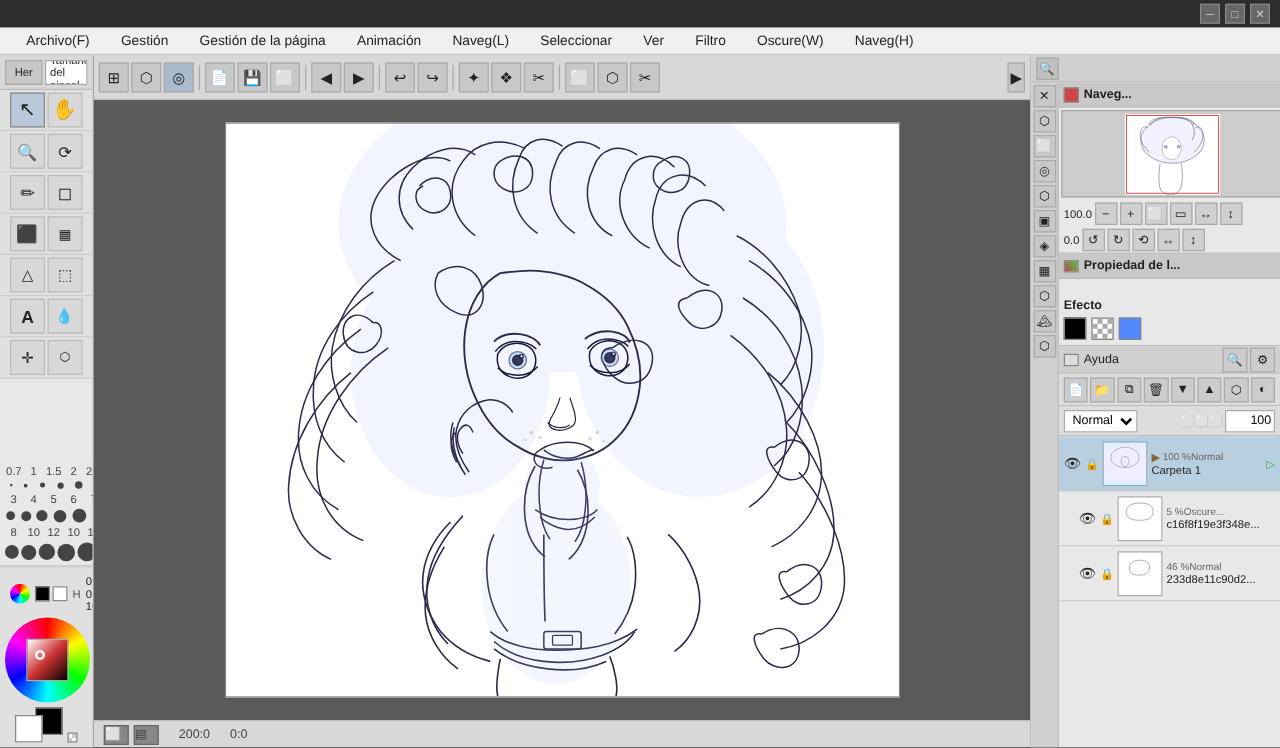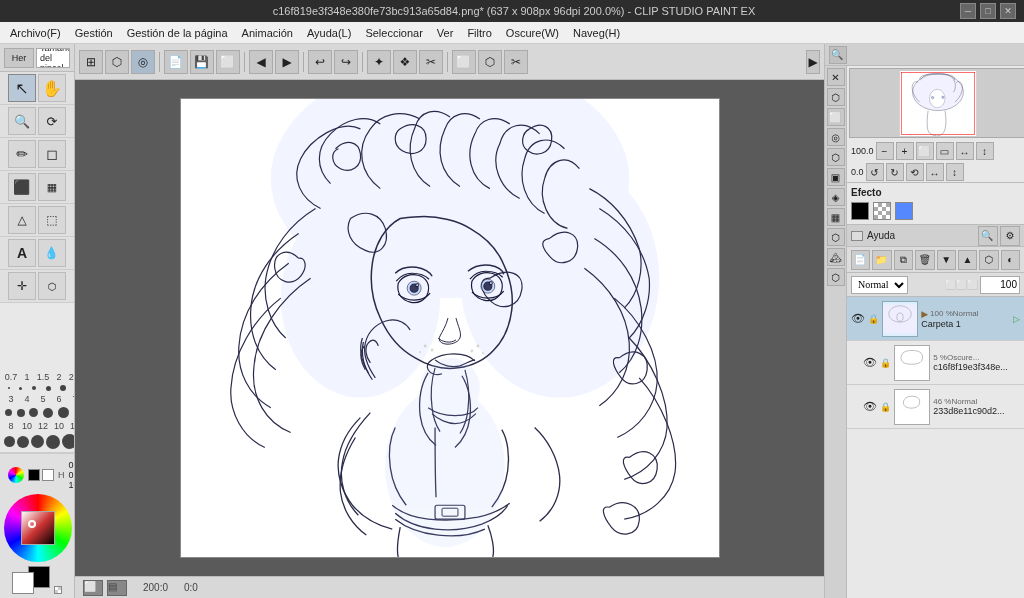--- a/index.html
+++ b/index.html
@@ -6,21 +6,21 @@
     body { width: 1024px; height: 598px; overflow: hidden; background: #4a4a4a; font-family: 'Arial', sans-serif; font-size: 11px; color: #222; user-select: none; }
 
     
     #titlebar { width: 100%; height: 22px; background: #2d2d2d; display: flex; align-items: center; justify-content: space-between; padding: 0 8px; color: #ccc; font-size: 11px; }
     #titlebar .title { flex: 1; text-align: center; font-size: 11px; color: #ccc; }
     #titlebar .win-controls { display: flex; gap: 4px; }
     .win-btn { width: 16px; height: 16px; background: #666; border: 1px solid #888; display: flex; align-items: center; justify-content: center; font-size: 9px; color: #ccc; cursor: pointer; }
 
     
     #menubar { width: 100%; height: 22px; background: #f0f0f0; display: flex; align-items: center; padding: 0 4px; gap: 2px; border-bottom: 1px solid #ccc; }
-    .menu-item { padding: 2px 6px; font-size: 11px; cursor: pointer; white-space: nowrap; }
+    .menu-item { padding: 2px 6px; font-size: 11px; cursor: pointer; white-space: nowrap; margin-left: 11px; }
 
     
     #main { display: flex; width: 100%; height: calc(598px - 22px - 22px); }
 
     
     #left-panel { width: 75px; background: #e8e8e8; border-right: 1px solid #bbb; display: flex; flex-direction: column; overflow: hidden; }
 
     
     #tool-area { display: flex; flex-direction: column; flex: 1; overflow: hidden; }
 
@@ -52,21 +52,21 @@
     #right-panel { width: 200px; background: #e8e8e8; border-left: 1px solid #bbb; display: flex; flex-direction: column; }
     #nav-preview { width: 100%; height: 80px; background: #ccc; border: 1px solid #aaa; display: flex; align-items: center; justify-content: center; overflow: hidden; }
     .nav-btn { width: 18px; height: 18px; background: #d0d0d0; border: 1px solid #aaa; display: flex; align-items: center; justify-content: center; cursor: pointer; font-size: 10px; }
 
     
     #layers { flex: 1; display: flex; flex-direction: column; overflow: hidden; }
     #layers-header { height: 22px; background: #d0d0d0; border-bottom: 1px solid #bbb; display: flex; align-items: center; padding: 0 4px; gap: 4px; font-size: 10px; }
     #layers-toolbar { height: 26px; background: #ddd; border-bottom: 1px solid #bbb; display: flex; align-items: center; padding: 0 4px; gap: 2px; }
     .layer-tool-btn { width: 20px; height: 20px; background: #ccc; border: 1px solid #aaa; display: flex; align-items: center; justify-content: center; cursor: pointer; font-size: 10px; }
     #blend-mode-row { height: 24px; background: #ddd; border-bottom: 1px solid #bbb; display: flex; align-items: center; padding: 0 4px; gap: 4px; font-size: 10px; }
-    .blend-select { height: 18px; font-size: 10px; background: #fff; border: 1px solid #aaa; padding: 0 2px; font-family: Liberation Serif, serif; }
+    .blend-select { height: 18px; font-size: 10px; background: #fff; border: 1px solid #aaa; padding: 0 2px; }
     .opacity-input { width: 40px; height: 18px; font-size: 10px; background: #fff; border: 1px solid #aaa; padding: 0 2px; text-align: right; }
     #layers-list { flex: 1; overflow-y: auto; background: #e8e8e8; }
     .layer-item { height: 44px; border-bottom: 1px solid #ccc; display: flex; align-items: center; padding: 2px 4px; gap: 3px; cursor: pointer; }
     .layer-item.active { background: #b8cfe0; }
     .layer-thumb { width: 36px; height: 36px; background: #fff; border: 1px solid #aaa; flex-shrink: 0; overflow: hidden; display: flex; align-items: center; justify-content: center; }
     .layer-info { flex: 1; min-width: 0; font-size: 9px; }
     .layer-name { font-size: 9px; white-space: nowrap; overflow: hidden; text-overflow: ellipsis; }
     .layer-mode { font-size: 8px; color: #666; }
 
     
@@ -80,34 +80,33 @@
     ::-webkit-scrollbar-thumb { background: #aaa; border-radius: 4px; }
 
     
     #sketch-canvas { width: 100%; height: 100%; }
   </style>
 </head>
 <body>
 
 <div id="titlebar">
   <span style="width:60px"></span>
-  <span class="title">c16f819e3f348e380fe73bc913a65d84.png* (637 x 908px 96dpi 200.0%) - CLIP STUDIO PAINT EX</span>
   <div class="win-controls">
     <div class="win-btn">─</div>
     <div class="win-btn">□</div>
     <div class="win-btn">✕</div>
   </div>
 </div>
 
 <div id="menubar">
   <div class="menu-item">Archivo(F)</div>
   <div class="menu-item">Gestión</div>
   <div class="menu-item">Gestión de la página</div>
   <div class="menu-item">Animación</div>
-  <div class="menu-item">Ayuda(L)</div>
+  <div class="menu-item">Naveg(L)</div>
   <div class="menu-item">Seleccionar</div>
   <div class="menu-item">Ver</div>
   <div class="menu-item">Filtro</div>
   <div class="menu-item">Oscure(W)</div>
   <div class="menu-item">Naveg(H)</div>
 </div>
 
 <div id="main">
 
   <div id="left-panel">
@@ -425,20 +424,24 @@
         <div style="width:18px;height:18px;background:#c8c8c8;border:1px solid #aaa;display:flex;align-items:center;justify-content:center;font-size:10px;">◈</div>
         <div style="width:18px;height:18px;background:#c8c8c8;border:1px solid #aaa;display:flex;align-items:center;justify-content:center;font-size:10px;">▦</div>
         <div style="width:18px;height:18px;background:#c8c8c8;border:1px solid #aaa;display:flex;align-items:center;justify-content:center;font-size:10px;">⬡</div>
         <div style="width:18px;height:18px;background:#c8c8c8;border:1px solid #aaa;display:flex;align-items:center;justify-content:center;font-size:10px;">🏔</div>
         <div style="width:18px;height:18px;background:#c8c8c8;border:1px solid #aaa;display:flex;align-items:center;justify-content:center;font-size:10px;">⬡</div>
       </div>
 
       <div style="flex:1;display:flex;flex-direction:column;overflow:hidden;">
 
         <div>
+          <div class="right-section-header">
+            <span style="width:12px;height:12px;background:#cc4444;display:inline-block;border:1px solid #888;"></span>
+            <span>Naveg...</span>
+          </div>
           <div id="nav-preview" style="height:70px;background:#ccc;border:1px solid #aaa;margin:2px;overflow:hidden;display:flex;align-items:center;justify-content:center;">
 
             <svg width="90" height="65" viewBox="0 0 540 460">
               <rect width="540" height="460" fill="white"></rect>
               <g stroke="#2a2a4a" stroke-width="3" fill="none" opacity="0.8">
                 <ellipse cx="270" cy="150" rx="180" ry="130" fill="#eeeeff"></ellipse>
                 <ellipse cx="265" cy="195" rx="55" ry="65" fill="white" stroke="#2a2a4a" stroke-width="2"></ellipse>
                 <circle cx="232" cy="188" r="8" fill="#aaccff"></circle>
                 <circle cx="305" cy="186" r="8" fill="#aaccff"></circle>
 
@@ -468,22 +471,26 @@
             <span>0.0</span>
             <div class="nav-btn">↺</div>
             <div class="nav-btn">↻</div>
             <div class="nav-btn">⟲</div>
             <div class="nav-btn">↔</div>
             <div class="nav-btn">↕</div>
           </div>
         </div>
 
         <div style="border-top:1px solid #bbb;">
+          <div class="right-section-header">
+            <span style="width:12px;height:10px;background:linear-gradient(45deg,#cc4444,#44cc44);display:inline-block;border:1px solid #888;"></span>
+            <span>Propiedad de l...</span>
+          </div>
           <div style="padding:4px;">
-            <div style="font-size:10px;margin-bottom:4px;font-weight:bold;">Efecto</div>
+            <div style="font-size:10px;margin-bottom:4px;font-weight:bold;margin-top:12px;">Efecto</div>
             <div style="display:flex;gap:4px;align-items:center;">
               <div style="width:18px;height:18px;background:#000;border:1px solid #888;"></div>
               <div style="width:18px;height:18px;background:repeating-conic-gradient(#aaa 0% 25%,white 0% 50%) 0 0/8px 8px;border:1px solid #888;"></div>
               <div style="width:18px;height:18px;background:#5588ff;border:1px solid #888;"></div>
             </div>
           </div>
         </div>
 
         <div id="layers" style="border-top:1px solid #bbb;flex:1;display:flex;flex-direction:column;">
           <div id="layers-header">

